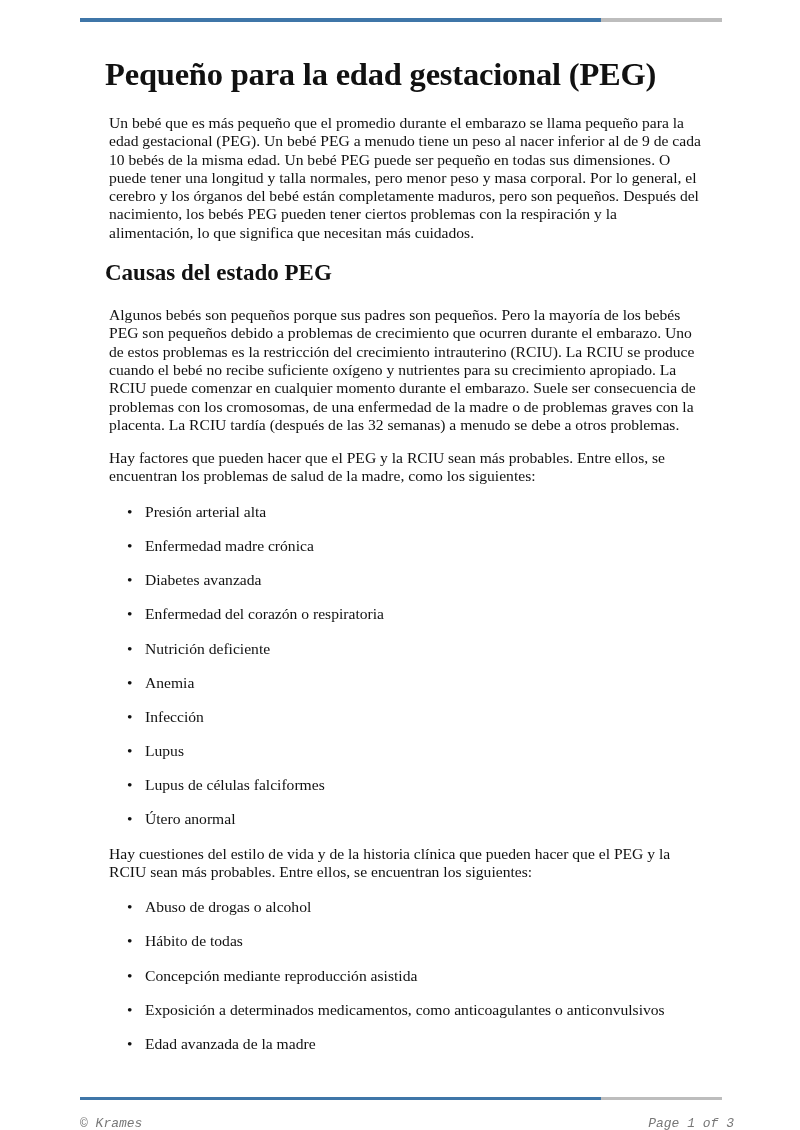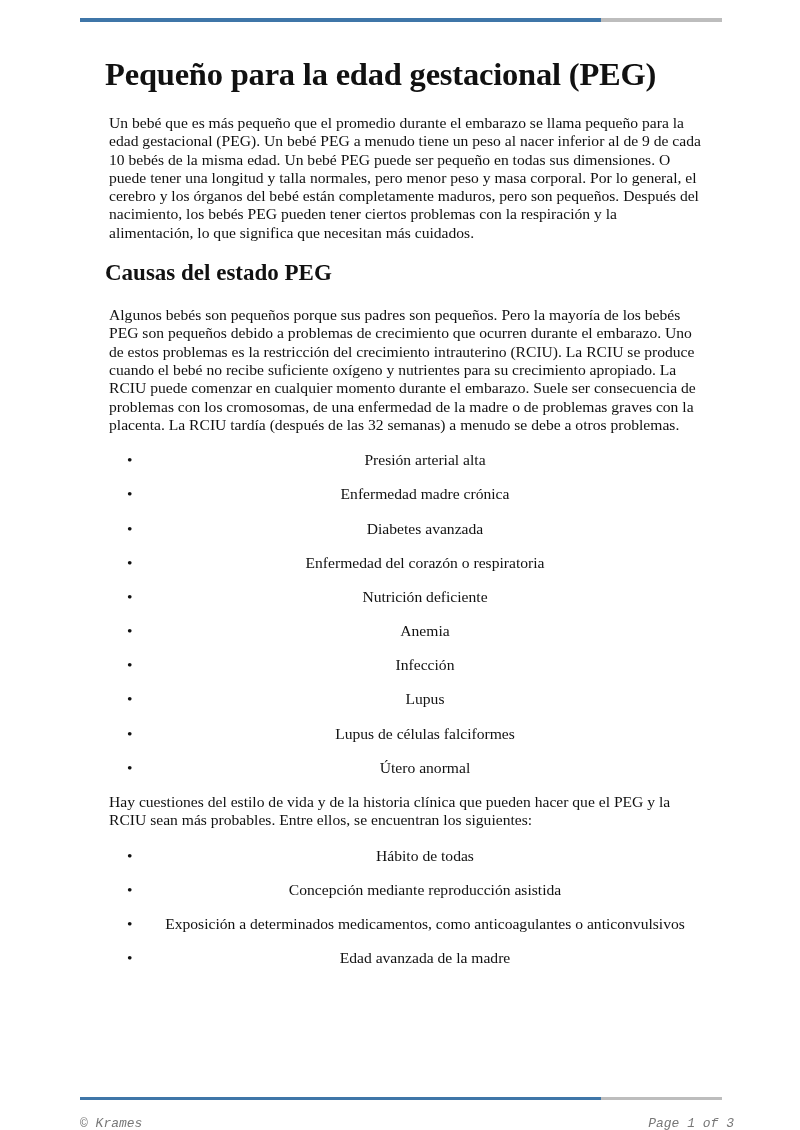--- a/index.html
+++ b/index.html
@@ -10,52 +10,54 @@
   .bar .gray { background:#bdbdbd; flex:1; height:100%; }
   #top-bar { top:18px; }
   #bottom-bar { top:1097px; height:3px; }
   .content { position:absolute; left:105px; top:52px; width:600px; }
   h1 { font-size:32.5px; font-weight:bold; margin:0 0 18px 0; line-height:44px; letter-spacing:-0.2px; }
   h2 { font-size:23px; font-weight:bold; margin:16px 0 18px 0; line-height:30px; }
   p { font-size:15.6px; line-height:18.3px; margin:0 0 15px 4px; }
   ul { margin:0 0 0 0; padding:0 0 0 40px; list-style:none; }
   li { font-size:15.6px; line-height:18.3px; margin:0 0 15.9px 0; position:relative; }
   li::before { content:"•"; position:absolute; left:-18px; top:0; }
-  ul.first { margin-top:17px;text-align:center; }
+  ul.first { margin-top:17px; }
   .footer { position:absolute; top:1102px; font-family:Liberation Mono, monospace; font-style:italic; font-size:13px; color:#777;margin-top:14px; }
   #footer-left { left:80px; }
   #footer-right { right:66px; }
 </style>
 </head>
 <body>
 
 <div class="bar" id="top-bar">
   <div class="blue"></div>
   <div class="gray"></div>
 </div>
 
 <div class="content">
   <h1>Pequeño para la edad gestacional (PEG)</h1>
   <p>Un bebé que es más pequeño que el promedio durante el embarazo se llama pequeño para la edad gestacional (PEG). Un bebé PEG a menudo tiene un peso al nacer inferior al de 9 de cada 10 bebés de la misma edad. Un bebé PEG puede ser pequeño en todas sus dimensiones. O puede tener una longitud y talla normales, pero menor peso y masa corporal. Por lo general, el cerebro y los órganos del bebé están completamente maduros, pero son pequeños. Después del nacimiento, los bebés PEG pueden tener ciertos problemas con la respiración y la alimentación, lo que significa que necesitan más cuidados.</p>
   <h2>Causas del estado PEG</h2>
   <p>Algunos bebés son pequeños porque sus padres son pequeños. Pero la mayoría de los bebés PEG son pequeños debido a problemas de crecimiento que ocurren durante el embarazo. Uno de estos problemas es la restricción del crecimiento intrauterino (RCIU). La RCIU se produce cuando el bebé no recibe suficiente oxígeno y nutrientes para su crecimiento apropiado. La RCIU puede comenzar en cualquier momento durante el embarazo. Suele ser consecuencia de problemas con los cromosomas, de una enfermedad de la madre o de problemas graves con la placenta. La RCIU tardía (después de las 32 semanas) a menudo se debe a otros problemas.</p>
+  <p>Hay factores que pueden hacer que el PEG y la RCIU sean más probables. Entre ellos, se encuentran los problemas de salud de la madre, como los siguientes:</p>
   <ul class="first">
     <li>Presión arterial alta</li>
     <li>Enfermedad madre crónica</li>
     <li>Diabetes avanzada</li>
     <li>Enfermedad del corazón o respiratoria</li>
     <li>Nutrición deficiente</li>
     <li>Anemia</li>
     <li>Infección</li>
     <li>Lupus</li>
     <li>Lupus de células falciformes</li>
     <li>Útero anormal</li>
   </ul>
   <p>Hay cuestiones del estilo de vida y de la historia clínica que pueden hacer que el PEG y la RCIU sean más probables. Entre ellos, se encuentran los siguientes:</p>
   <ul class="first">
+    <li>Abuso de drogas o alcohol</li>
     <li>Hábito de todas</li>
     <li>Concepción mediante reproducción asistida</li>
     <li>Exposición a determinados medicamentos, como anticoagulantes o anticonvulsivos</li>
     <li>Edad avanzada de la madre</li>
   </ul>
 </div>
 
 <div class="bar" id="bottom-bar">
   <div class="blue"></div>
   <div class="gray"></div>

